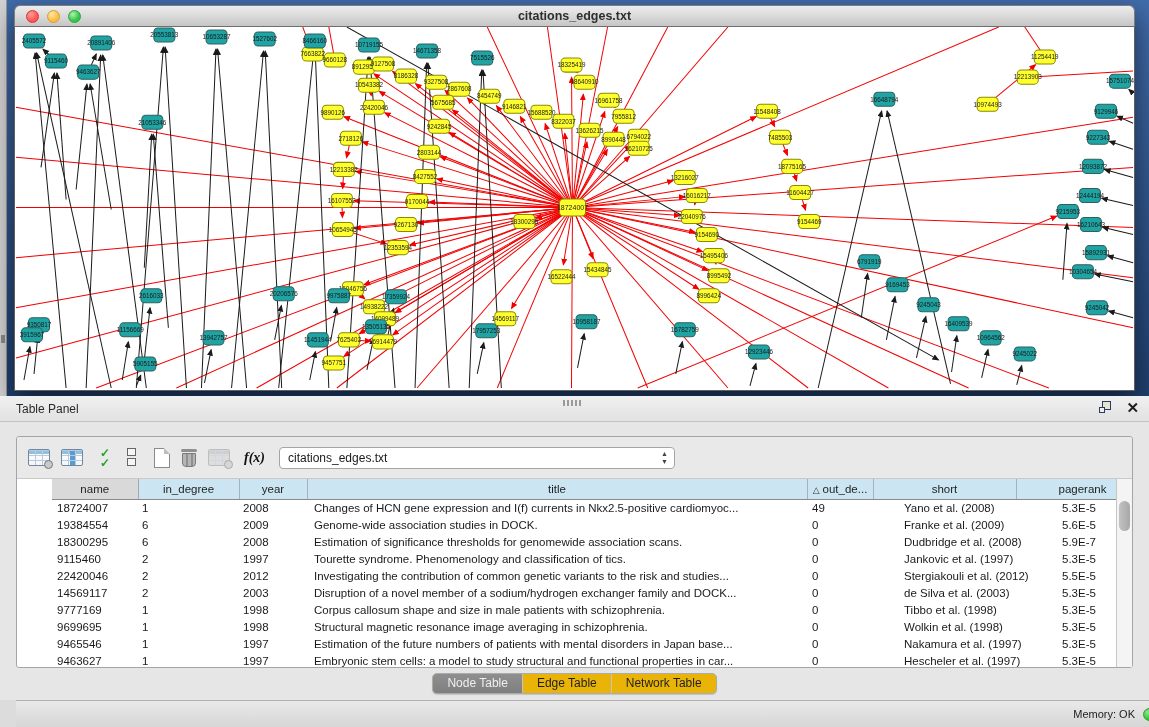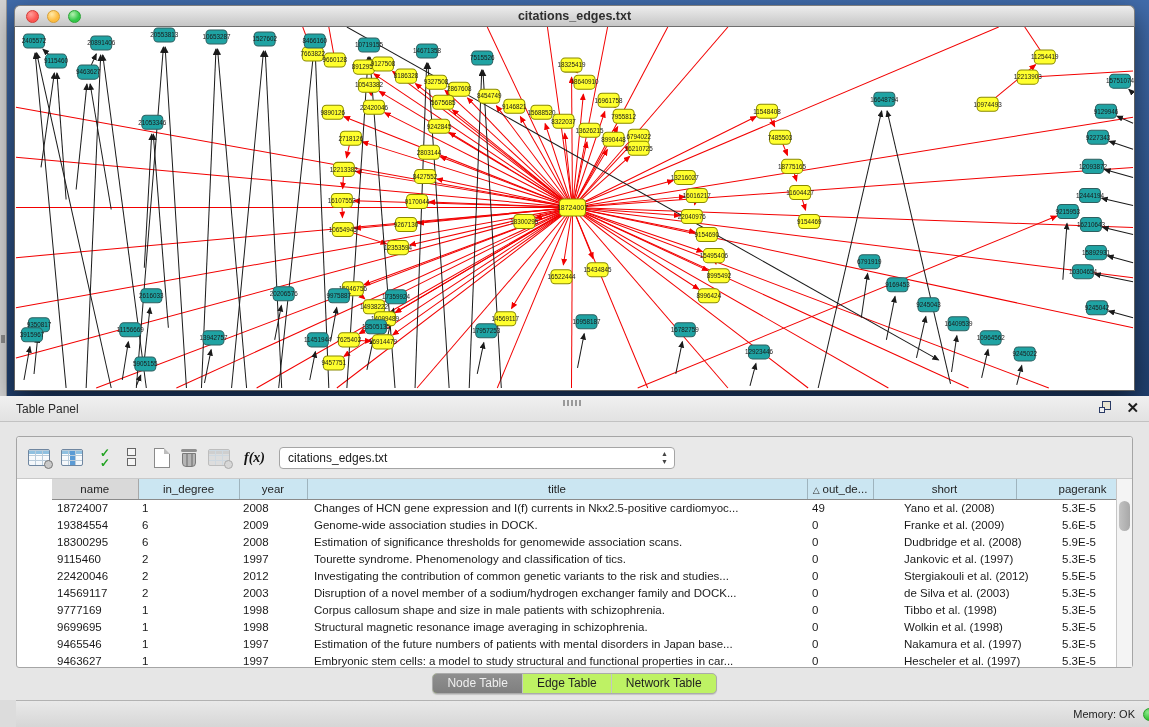--- a/index.html
+++ b/index.html
@@ -83,21 +83,21 @@
   table.node-table td { height:17px; font-size:11.5px; color:#1a1a1a; white-space:nowrap; overflow:visible; }
   td.c-name { padding-left:5px; } td.c-in_degree { padding-left:4px; } td.c-year { padding-left:4px; }
   td.c-title { padding-left:7px; } td.c-out_degree { padding-left:5px; }
   td.c-short { padding-left:31px; } td.c-pagerank { padding-left:46px; }
   .sort-tri { font-size:9px; margin-right:3px; color:#333; }
   .v-scroll { position:absolute; right:0; top:42px; bottom:0; width:16px; background:#F4F4F4; border-left:1px solid #C6C6C6; }
   .v-thumb { position:absolute; left:2px; top:22px; width:11px; height:30px; background:linear-gradient(90deg,#C2C2C2,#A8A8A8); border-radius:6px; }
 
   
   .tp-tabs { position:absolute; left:0; right:0; top:277px; display:flex; justify-content:center; }
-  .seg { display:flex; border:1px solid #ABABAB; border-radius:5px; overflow:hidden; background:#bef264;
+  .seg { display:flex; border:1px solid #ABABAB; border-radius:5px; overflow:hidden; background:#eab308;
     box-shadow:0 1px 1px rgba(0,0,0,0.15); }
   .seg .tab { padding:2px 14px; font-size:12px; color:#1f1f1f; border-right:1px solid #C4C4C4; line-height:15px; }
   .seg .tab:last-child { border-right:none; }
   .seg .tab.active { background:linear-gradient(#8F8F8F,#7F7F7F); color:#EFEFEF; }
 
   
   .status-bar { position:absolute; left:16px; top:700px; width:1149px; height:27px;
     background:linear-gradient(#E9E9E9,#D6D6D6); border-top:1px solid #B2B2B2;
     display:flex; align-items:center; justify-content:flex-end; }
   .mem-label { font-size:11px; color:#222; margin-right:8px; }
@@ -798,21 +798,21 @@
                 <td class="c-short">Franke et al. (2009)</td>
                 <td class="c-pagerank">5.6E-5</td>
               </tr>
               <tr>
                 <td class="c-name">18300295</td>
                 <td class="c-in_degree">6</td>
                 <td class="c-year">2008</td>
                 <td class="c-title">Estimation of significance thresholds for genomewide association scans.</td>
                 <td class="c-out_degree">0</td>
                 <td class="c-short">Dudbridge et al. (2008)</td>
-                <td class="c-pagerank">5.9E-5</td>
+                <td class="c-pagerank">5.9E-7</td>
               </tr>
               <tr>
                 <td class="c-name">9115460</td>
                 <td class="c-in_degree">2</td>
                 <td class="c-year">1997</td>
                 <td class="c-title">Tourette syndrome. Phenomenology and classification of tics.</td>
                 <td class="c-out_degree">0</td>
                 <td class="c-short">Jankovic et al. (1997)</td>
                 <td class="c-pagerank">5.3E-5</td>
               </tr>

